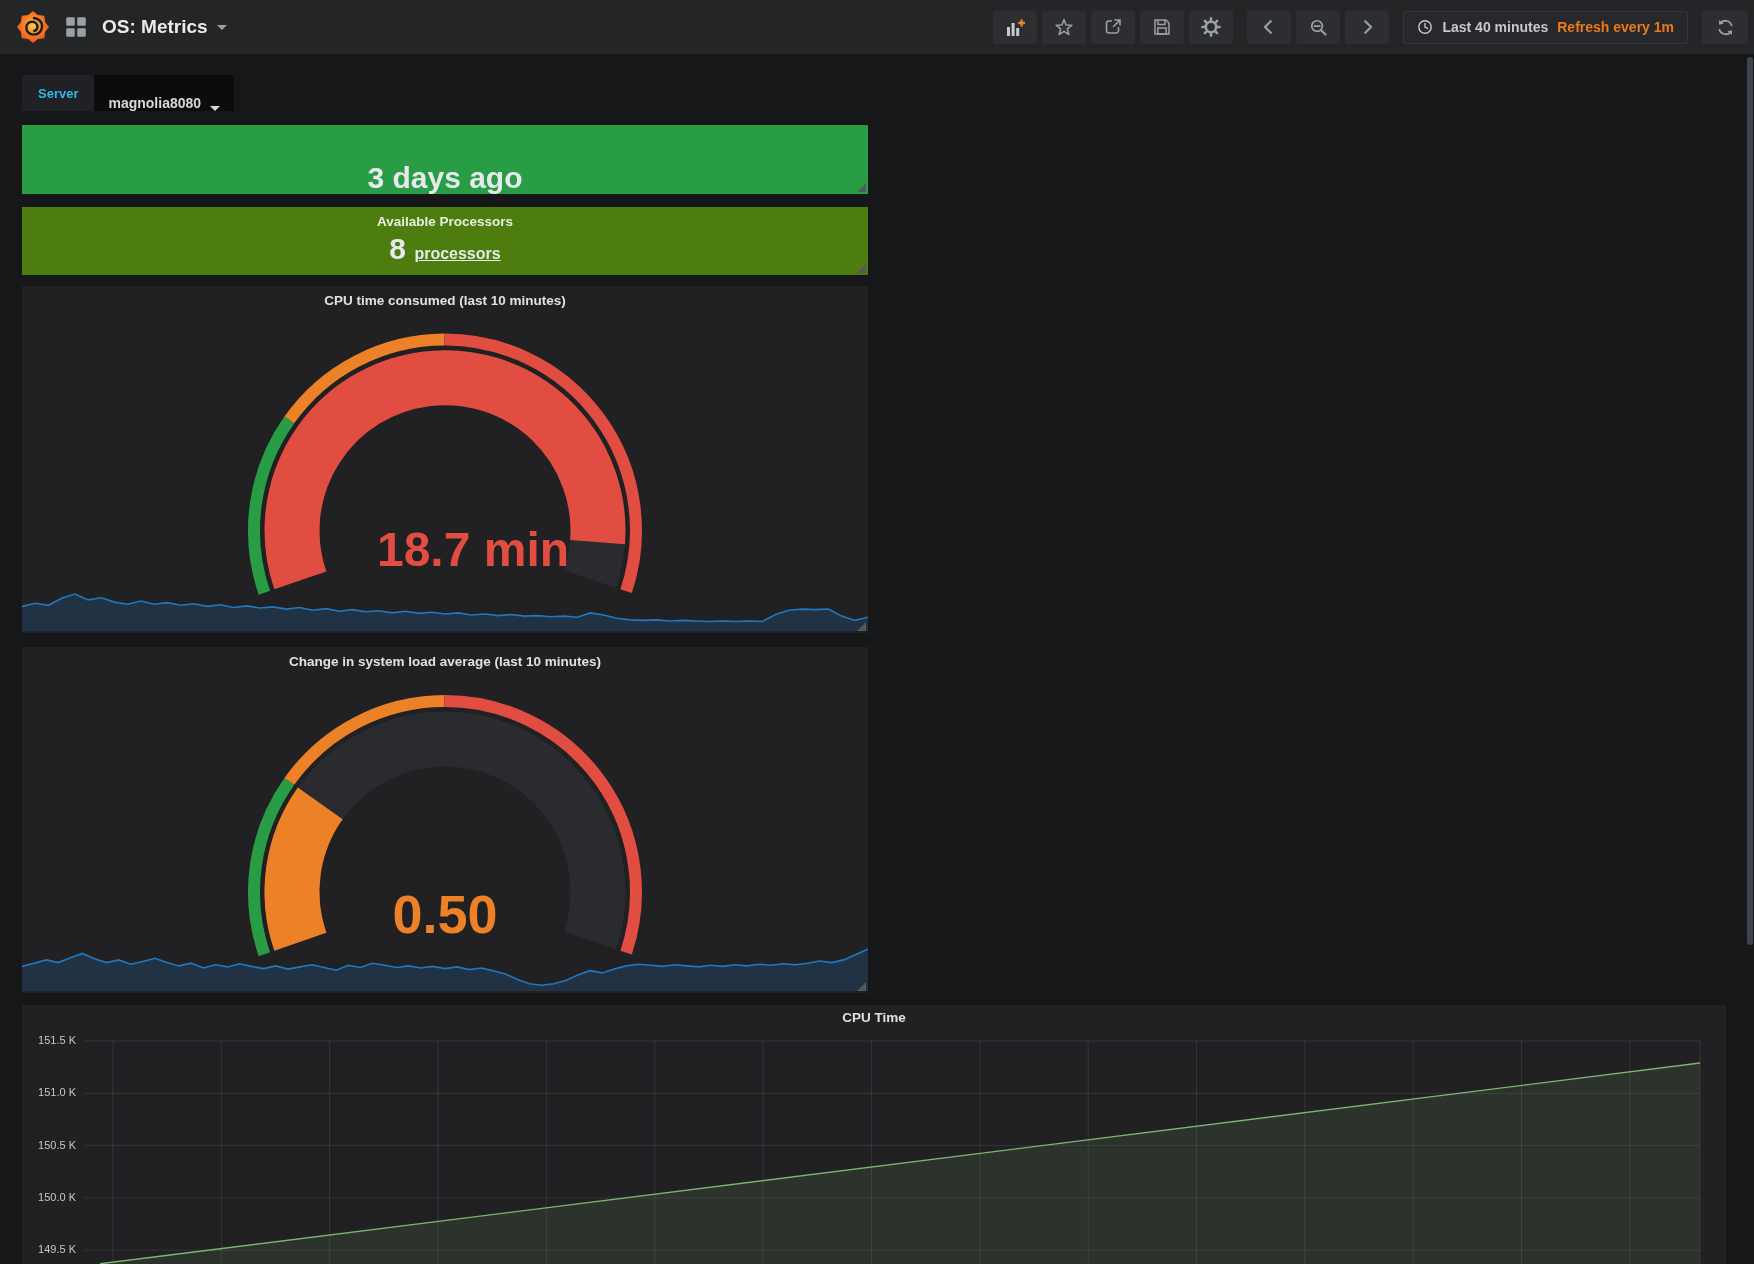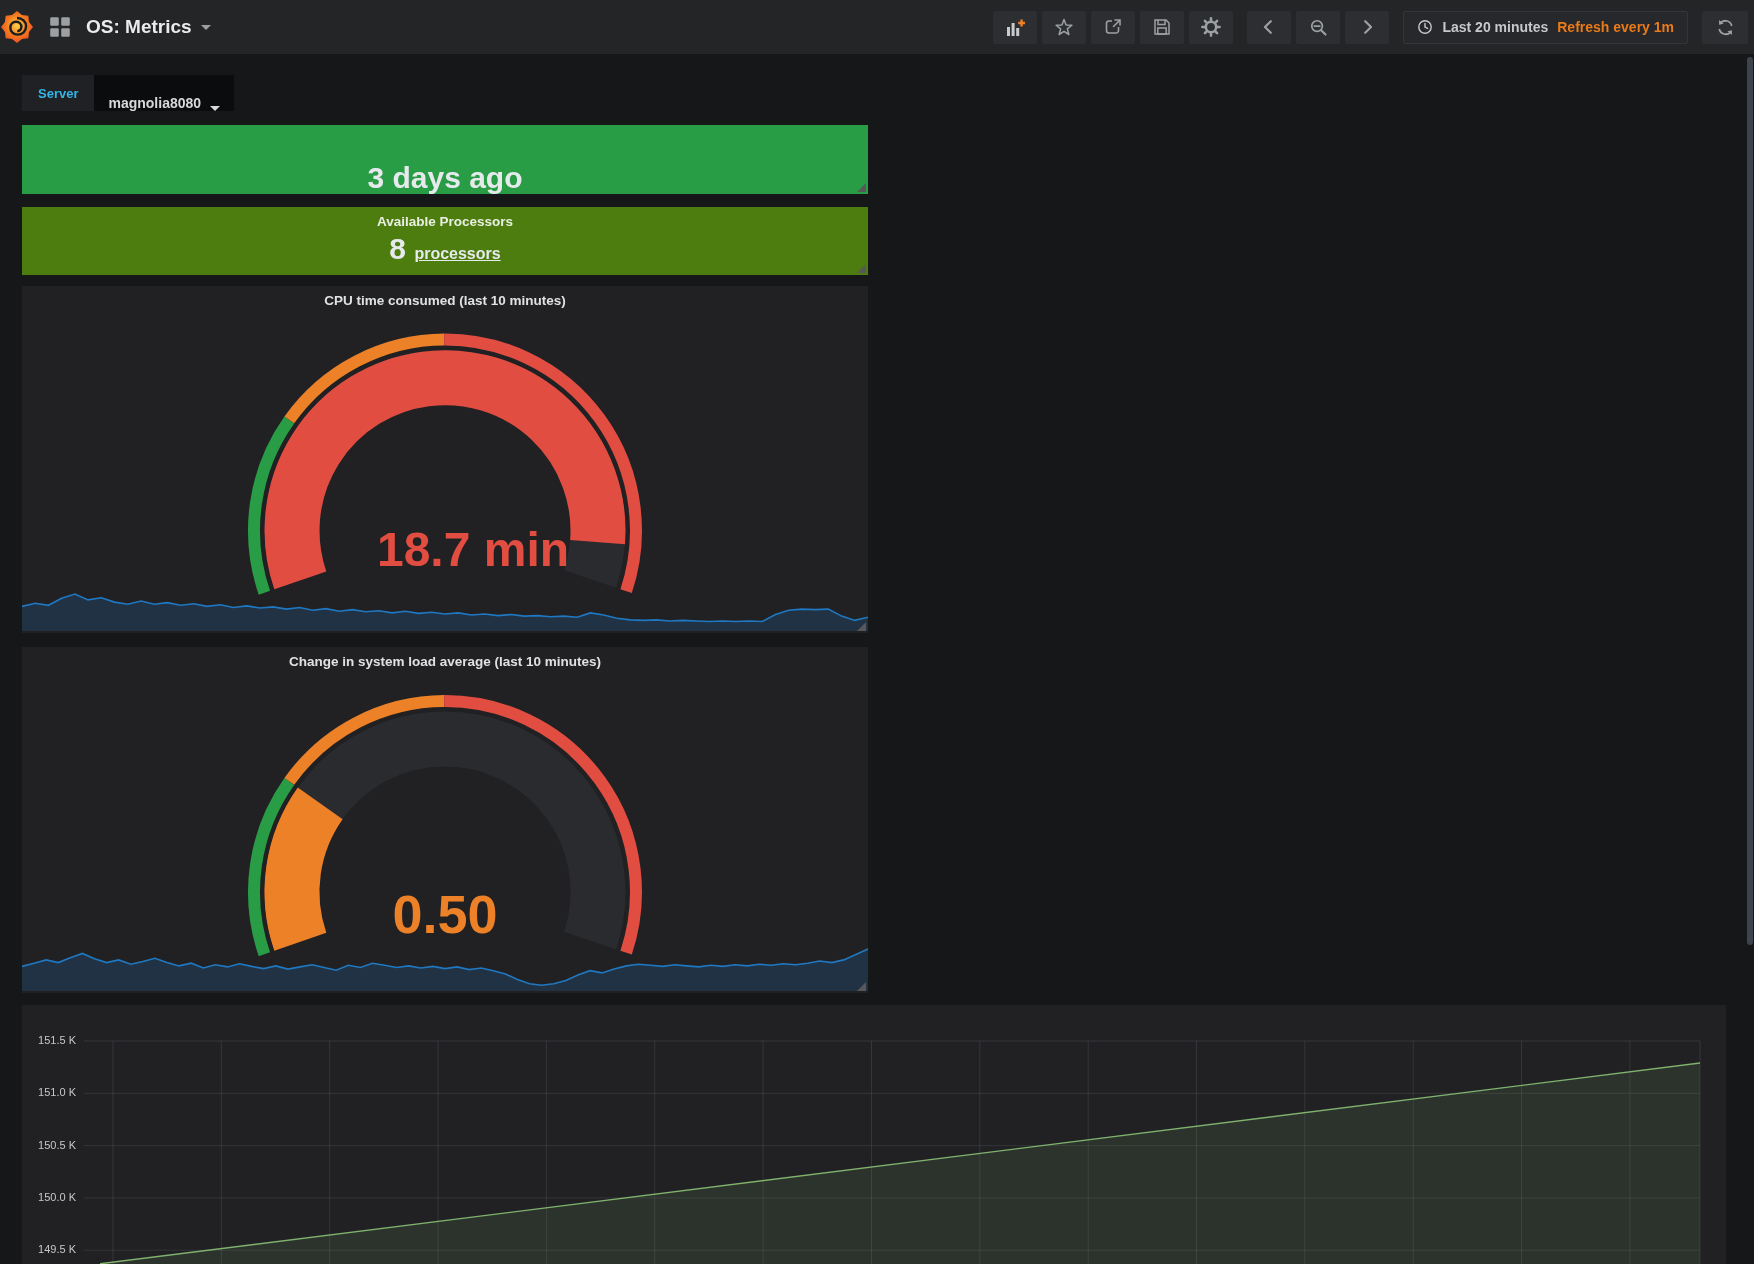--- a/index.html
+++ b/index.html
@@ -2,21 +2,21 @@
 <html><head>
 <meta charset="utf-8">
 <style>
   html,body{margin:0;padding:0;}
   body{
     width:1754px;height:1264px;position:relative;overflow:hidden;
     background:#161719;font-family:"Liberation Sans",sans-serif;color:#d8d9da;
   }
   
   .navbar{position:absolute;left:0;top:0;width:1754px;height:54px;background:#232527;display:flex;align-items:center;z-index:5;}
-  .nav-left{display:flex;align-items:center;gap:15px;padding-left:0;}
+  .nav-left{display:flex;align-items:center;gap:15px;padding-left:16px;}
   .dash-title{font-size:19px;font-weight:700;color:#eaebec;cursor:pointer;display:flex;align-items:center;gap:9px;}
   .caret{width:0;height:0;border-left:5px solid transparent;border-right:5px solid transparent;border-top:5px solid #9da0a3;display:inline-block;}
   .nav-right{margin-left:auto;display:flex;align-items:center;gap:14px;padding-right:6px;}
   .btn-group{display:flex;align-items:center;gap:5px;}
   .icon-btn{width:44px;height:33px;background:#2c2e31;border-radius:2px;display:flex;align-items:center;justify-content:center;cursor:pointer;}
   .timepicker{height:33px;background:#26282b;border:1px solid #333639;border-radius:2px;display:flex;align-items:center;gap:9px;padding:0 13px;cursor:pointer;font-size:14px;font-weight:700;color:#c7c8ca;box-sizing:border-box;}
   .refresh-label{color:#eb7b18;}
   
   .var-row{position:absolute;left:22px;top:75px;display:flex;height:36px;cursor:pointer;}
   .var-label{background:#1f2125;color:#33b5e5;font-size:13px;font-weight:700;display:flex;align-items:center;padding:0 16px;}
@@ -128,21 +128,21 @@
             <polyline points="8,3.5 14.5,10 8,16.5"></polyline>
           </svg>
       </div>
     </div>
 
     <div class="timepicker">
       <svg width="16" height="16" viewBox="0 0 16 16" fill="none" stroke="#c7c8ca" stroke-width="1.4">
         <circle cx="8" cy="8" r="6.2"></circle>
           <path d="M8 4.4 V8 l2.6 1.4" stroke-linecap="round"></path>
       </svg>
-      <span>Last 20 minutes</span>
+      <span>Last 40 minutes</span>
       <span class="refresh-label">Refresh every 1m</span>
     </div>
 
     <div class="icon-btn" style="width:46px;">
       <svg width="19" height="19" viewBox="0 0 20 20" fill="none" stroke="#9da0a3" stroke-width="1.9">
         <path d="M16.6 8.4 A7 7 0 0 0 4.6 5.2"></path>
         <polygon points="3.2,2.2 3.2,7.2 8,6" fill="#9da0a3" stroke="none"></polygon>
         <path d="M3.4 11.6 A7 7 0 0 0 15.4 14.8"></path>
         <polygon points="16.8,17.8 16.8,12.8 12,14" fill="#9da0a3" stroke="none"></polygon>
       </svg>
@@ -202,20 +202,21 @@
       <path d="M 242.4 307.2 A 191 191 0 0 1 267.3 134.4" stroke="#299c46" stroke-width="12" fill="none"></path>
       <path d="M 267.3 134.4 A 191 191 0 0 1 422.2 54.0" stroke="#ed8128" stroke-width="12" fill="none"></path>
       <path d="M 422.2 54.0 A 191 191 0 0 1 604.1 305.6" stroke="#e24d42" stroke-width="12" fill="none"></path>
       <text x="423" y="286" text-anchor="middle" font-size="54" font-weight="bold" fill="#ed8128">0.50</text>
     </svg>
   <div class="panel-title">Change in system load average (last 10 minutes)</div>
   <div class="resize-handle"></div>
 </div>
 
 <div class="panel" style="left:22px;top:1005px;width:1704px;height:259px;">
+  <div class="chart-title">CPU Time</div>
   <div class="ytick" style="top:29px;">151.5 K</div>
   <div class="ytick" style="top:81px;">151.0 K</div>
   <div class="ytick" style="top:134px;">150.5 K</div>
   <div class="ytick" style="top:186px;">150.0 K</div>
   <div class="ytick" style="top:238px;">149.5 K</div>
   <svg id="chart" width="1704" height="259" style="position:absolute;left:0;top:0;">
       <line x1="62" y1="36.0" x2="1678" y2="36.0" stroke="rgba(210,215,220,0.11)" stroke-width="1"></line>
       <line x1="62" y1="88.3" x2="1678" y2="88.3" stroke="rgba(210,215,220,0.11)" stroke-width="1"></line>
       <line x1="62" y1="140.6" x2="1678" y2="140.6" stroke="rgba(210,215,220,0.11)" stroke-width="1"></line>
       <line x1="62" y1="192.9" x2="1678" y2="192.9" stroke="rgba(210,215,220,0.11)" stroke-width="1"></line>

